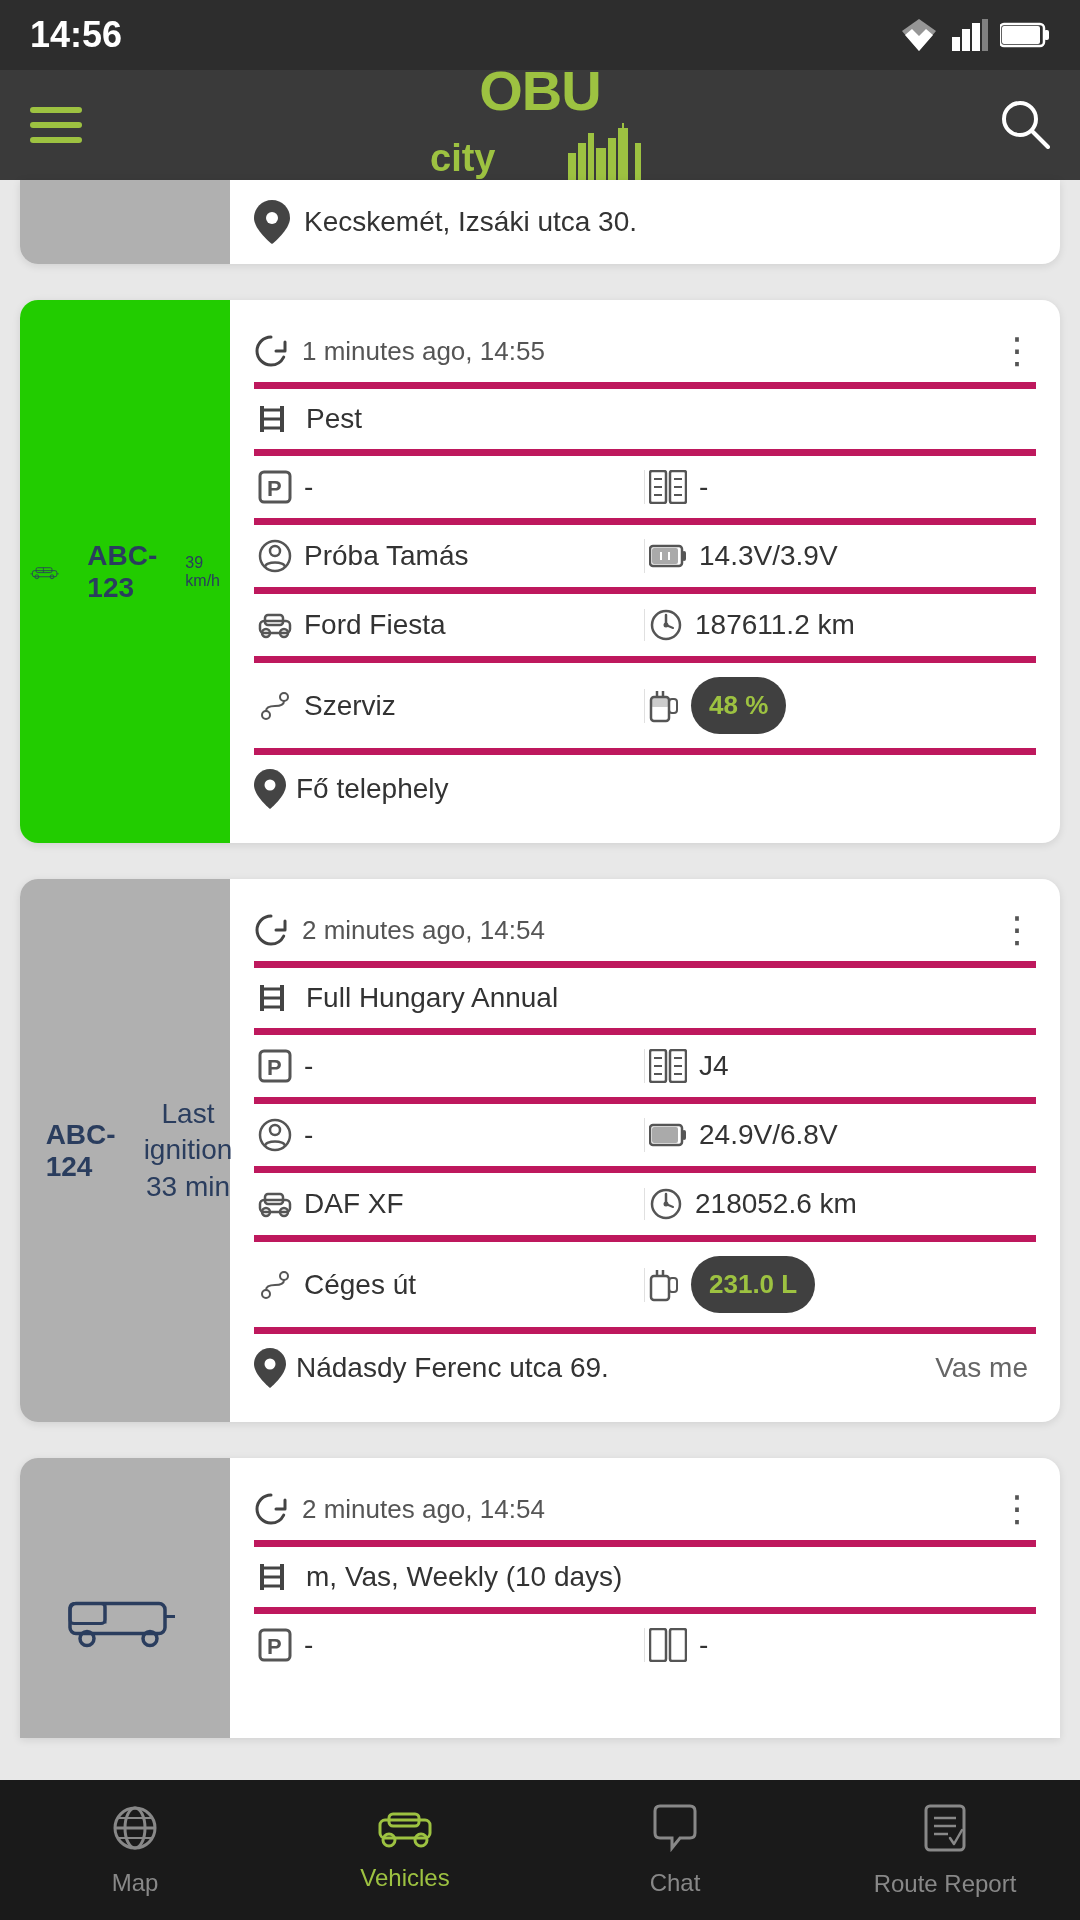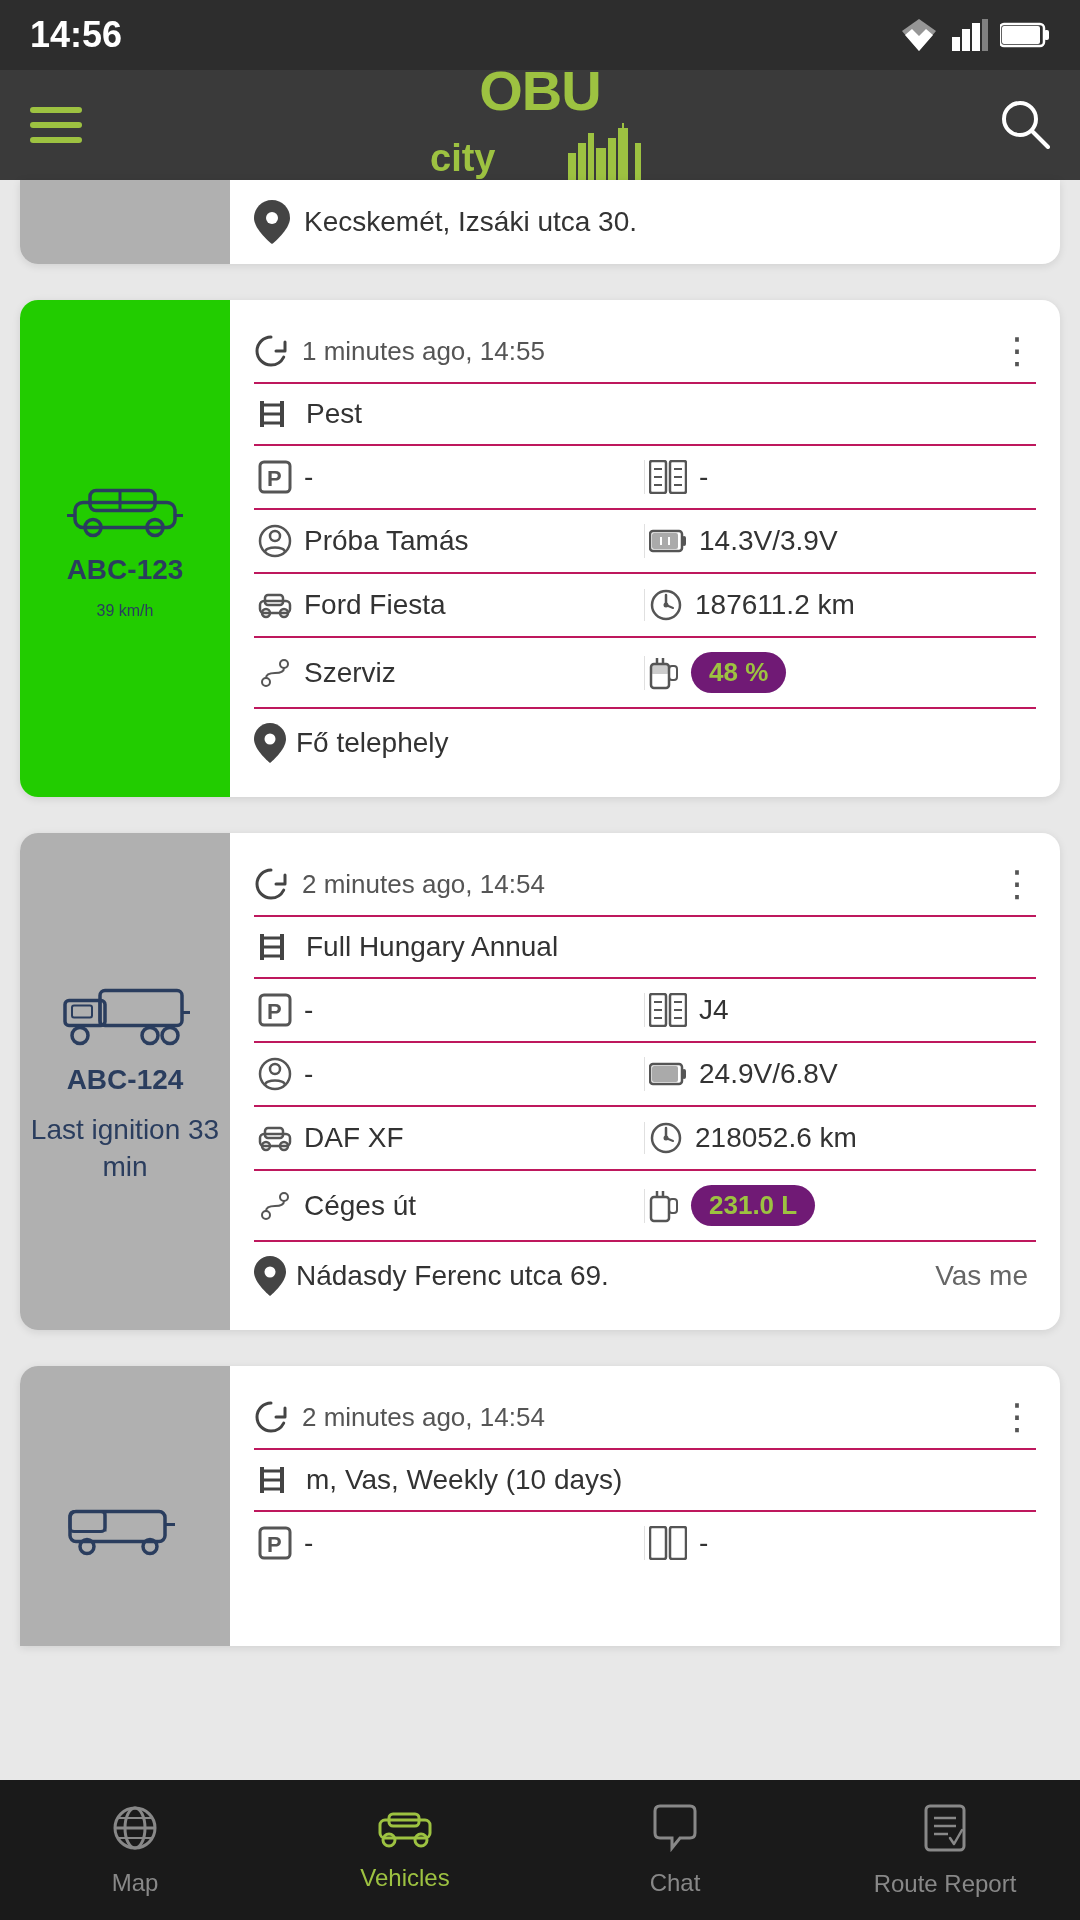--- a/index.html
+++ b/index.html
@@ -91,25 +91,25 @@
       border-radius: 18px;
       margin: 18px 20px;
       overflow: hidden;
       box-shadow: 0 2px 8px rgba(0,0,0,0.1);
     }
 
     .card-sidebar {
       width: 210px;
       min-width: 210px;
       display: flex;
-      flex-direction: column;
+      flex-direction: row;
       align-items: center;
       justify-content: center;
       padding: 30px 10px;
-      gap: 16px;
+      gap: 28px;
     }
     .card-sidebar.green { background: #22cc00; }
     .card-sidebar.gray { background: #b0b0b0; }
 
     .vehicle-plate {
       font-size: 28px;
       font-weight: bold;
       color: #2a3d5e;
     }
     .vehicle-speed {
@@ -128,21 +128,21 @@
       padding: 20px 24px;
       display: flex;
       flex-direction: column;
       gap: 0;
     }
 
     .card-row {
       display: flex;
       align-items: center;
       padding: 14px 0;
-      border-bottom: 2px solid #be185d;
+      border-bottom: 7px solid #be185d;
       position: relative;
     }
     .card-row:last-child { border-bottom: none; }
     .card-row.header-row {
       justify-content: space-between;
     }
     .card-row.two-col {
       display: grid;
       grid-template-columns: 1fr 1fr;
       gap: 0;
@@ -178,24 +178,24 @@
       display: flex;
       align-items: center;
       gap: 12px;
       padding: 0 4px;
     }
     .half-col:first-child {
       border-right: 1px solid #e0e0e0;
     }
 
     .fuel-badge {
-      background: #701a75;
+      background: #404040;
       color: #9dc241;
       border-radius: 30px;
-      padding: 5px 18px;
+      padding: 13px 18px;
       font-size: 26px;
       font-weight: bold;
     }
 
     .location-row {
       display: flex;
       align-items: center;
       gap: 10px;
       padding: 14px 0;
     }

